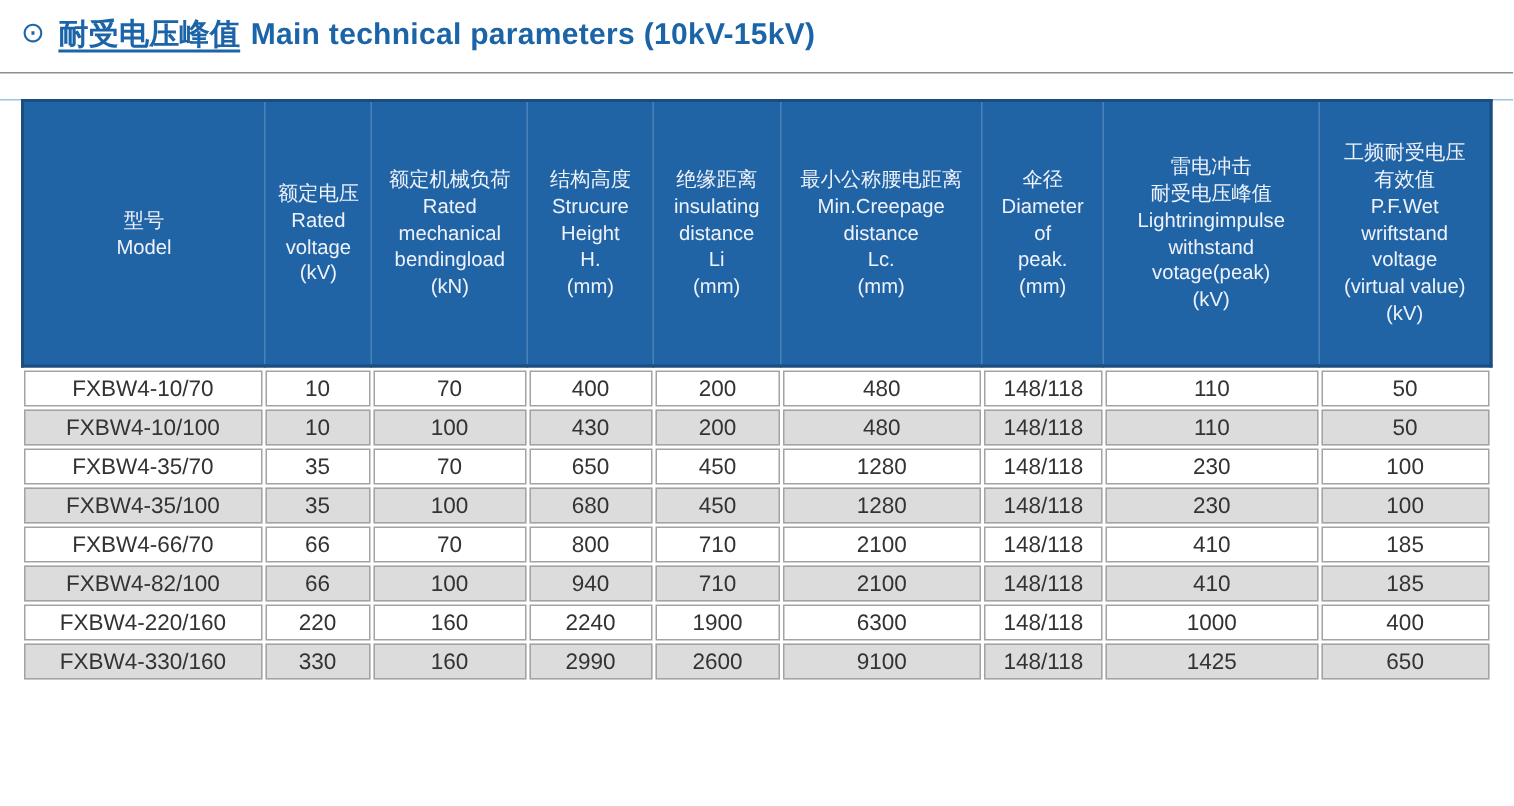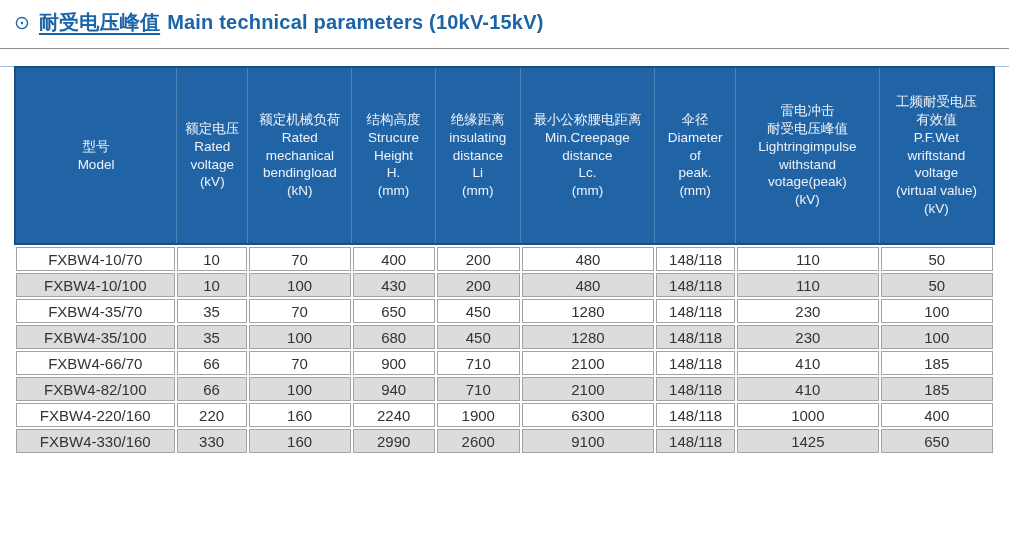--- a/index.html
+++ b/index.html
@@ -240,21 +240,21 @@
             <td>450</td>
             <td>1280</td>
             <td>148/118</td>
             <td>230</td>
             <td>100</td>
           </tr>
           <tr>
             <td>FXBW4-66/70</td>
             <td>66</td>
             <td>70</td>
-            <td>900</td>
+            <td>800</td>
             <td>710</td>
             <td>2100</td>
             <td>148/118</td>
             <td>410</td>
             <td>185</td>
           </tr>
           <tr>
             <td>FXBW4-82/100</td>
             <td>66</td>
             <td>100</td>

